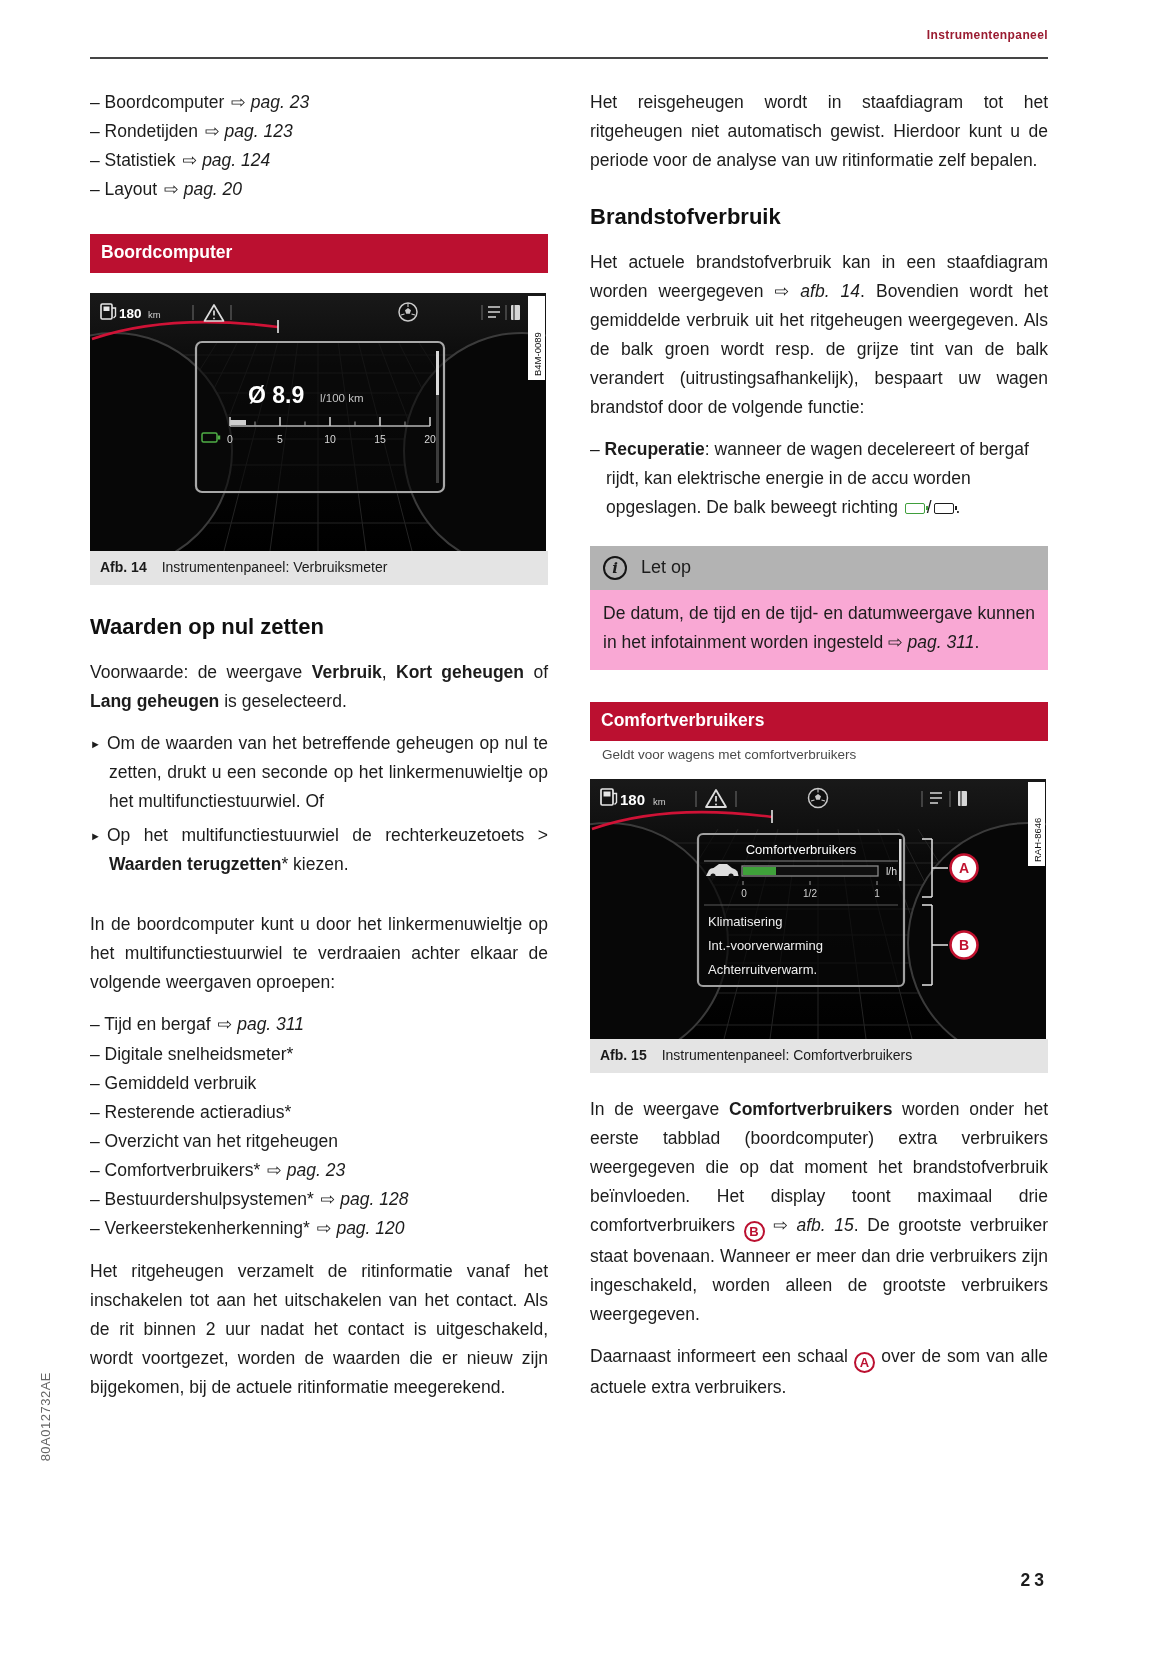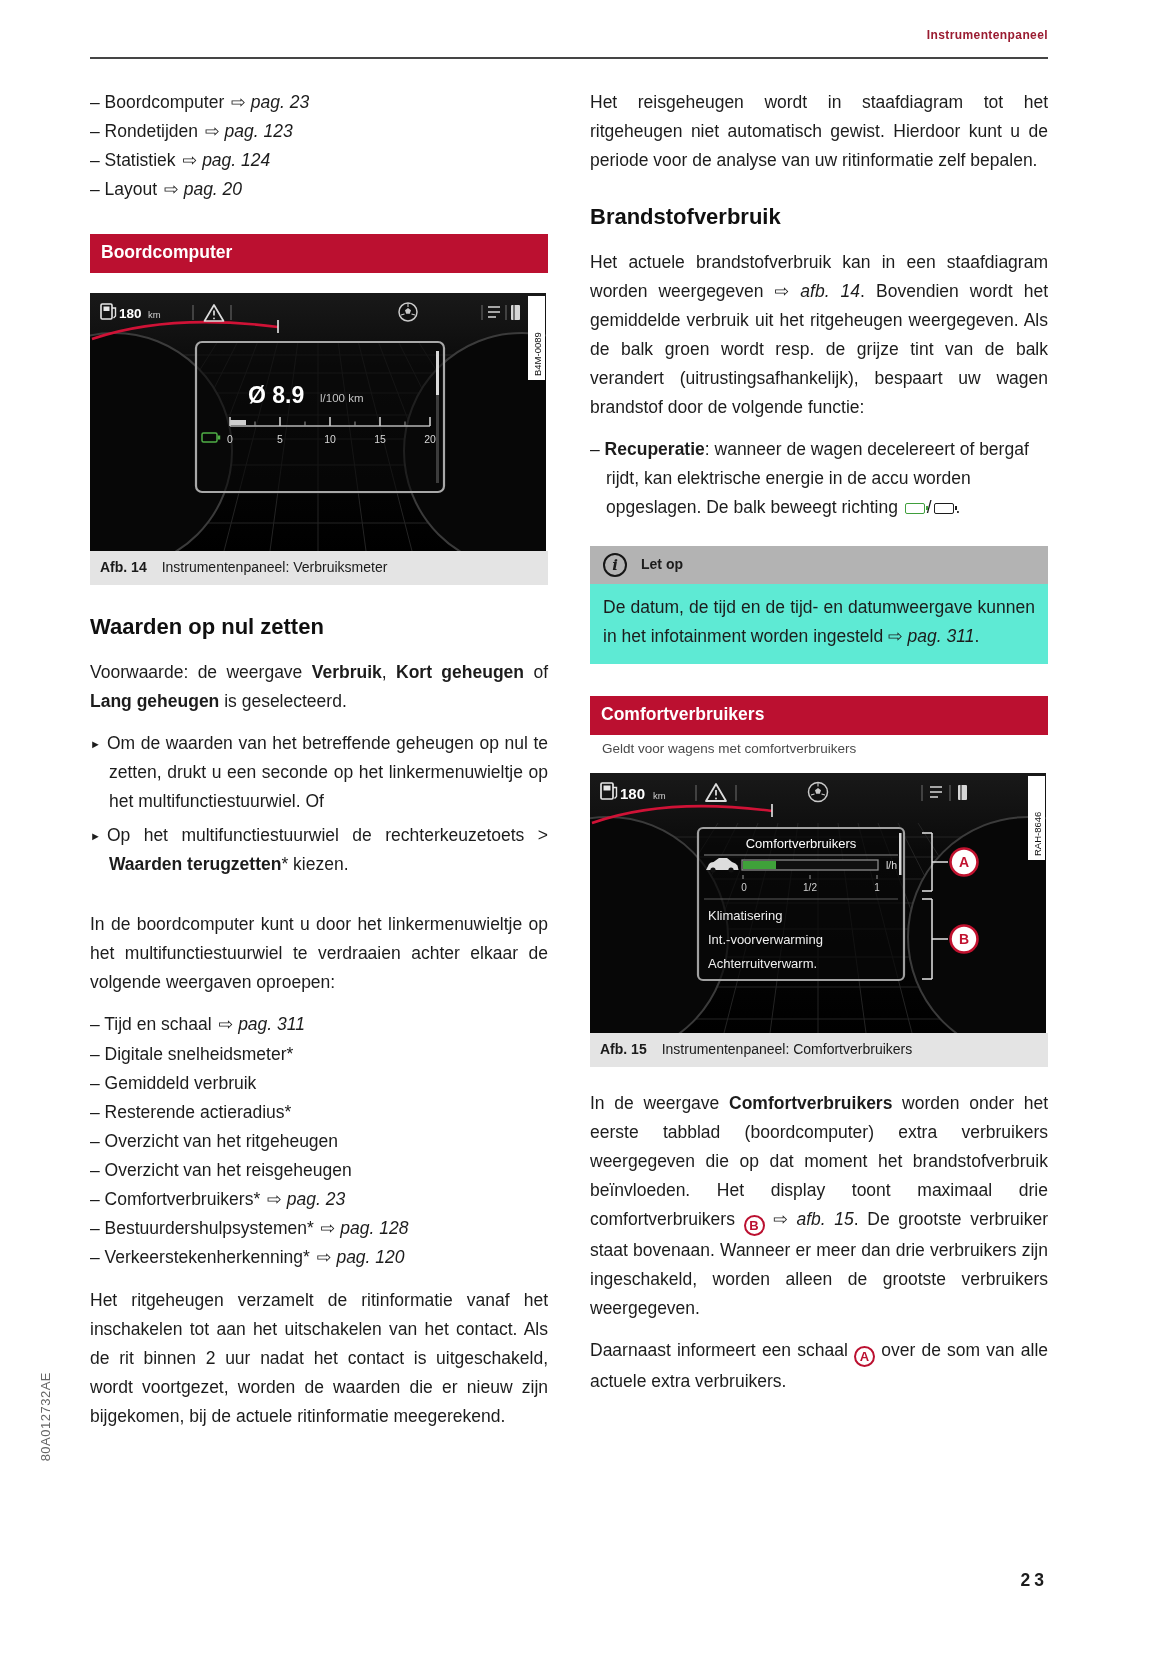--- a/index.html
+++ b/index.html
@@ -48,28 +48,28 @@
   .bullets{ margin-bottom:31px; }
   .bullet{ padding-left:19px; text-indent:-19px; text-align:justify; hyphens:auto; margin-bottom:5px; }
   .bullet .glyph{ font-size:11px; vertical-align:1.5px; margin-right:6px; }
 
   .dashlist{ margin-bottom:14px; }
 
   .hang{ padding-left:16px; text-indent:-16px; margin-bottom:18px; }
 
   .note{ margin:24px 0 32px; }
   .note-head{ background:#b3b3b3; display:flex; align-items:center; gap:14px; padding:7px 13px; }
-  .note-title{ font-weight:bold; font-size:14px; }
+  .note-title{ font-weight:normal; font-size:18px; }
   .icon-info{
     width:24px; height:24px; border:2.5px solid #151515; border-radius:50%;
     display:inline-flex; align-items:center; justify-content:center;
     font-family:"DejaVu Serif", serif; font-style:italic; font-weight:bold; font-size:15px;
     flex:0 0 auto;
   }
-  .note-body{ background:#5eead4; padding:9px 13px 13px; text-align:justify; hyphens:auto; }
+  .note-body{ background:#f9a8d4; padding:9px 13px 13px; text-align:justify; hyphens:auto; }
 
   .refcircle{
     display:inline-flex; width:21px; height:21px; border:2px solid var(--banner-red,#bb1030);
     border-radius:50%; color:var(--banner-red,#bb1030); font-weight:bold; font-size:13px;
     align-items:center; justify-content:center; vertical-align:-5px; line-height:1;
   }
 
   .bat{
     display:inline-block; width:20px; height:11px; border:1.7px solid #1c1c1c;
     border-radius:2px; position:relative; vertical-align:-1px; margin:0 2px;
@@ -199,26 +199,25 @@
   <p><span>Voorwaarde: de weergave </span><b>Verbruik</b><span>, </span><b>Kort geheugen</b><span> of </span><b>Lang geheugen</b><span> is geselecteerd.</span></p>
 
   <div class="bullets">
     <div class="bullet"><span class="glyph">►</span><span>Om de waarden van het betreffende geheugen op nul te zetten, drukt u een seconde op het linkermenuwieltje op het multifunctiestuurwiel. Of</span></div>
     <div class="bullet"><span class="glyph">►</span><span>Op het multifunctiestuurwiel de rechterkeuzetoets &gt; </span><b>Waarden terugzetten</b><span>* kiezen.</span></div>
   </div>
 
   <p>In de boordcomputer kunt u door het linkermenuwieltje op het multifunctiestuurwiel te verdraaien achter elkaar de volgende weergaven oproepen:</p>
 
   <div class="dashlist">
-    <div><span>– Tijd en schaal </span><span class="arrow">⇨</span><i class="ref">pag. 311</i></div>
+    <div><span>– Tijd en bergaf </span><span class="arrow">⇨</span><i class="ref">pag. 311</i></div>
     <div><span>– Digitale snelheidsmeter*</span></div>
     <div><span>– Gemiddeld verbruik</span></div>
     <div><span>– Resterende actieradius*</span></div>
     <div><span>– Overzicht van het ritgeheugen</span></div>
-    <div><span>– Overzicht van het reisgeheugen</span></div>
     <div><span>– Comfortverbruikers* </span><span class="arrow">⇨</span><i class="ref">pag. 23</i></div>
     <div><span>– Bestuurdershulpsystemen* </span><span class="arrow">⇨</span><i class="ref">pag. 128</i></div>
     <div><span>– Verkeerstekenherkenning* </span><span class="arrow">⇨</span><i class="ref">pag. 120</i></div>
   </div>
 
   <p>Het ritgeheugen verzamelt de ritinformatie vanaf het inschakelen tot aan het uitschakelen van het contact. Als de rit binnen 2 uur nadat het contact is uitgeschakeld, wordt voortgezet, worden de waarden die er nieuw zijn bijgekomen, bij de actuele ritinformatie meegerekend.</p>
 </div>
 
 <div class="col col-right">
 

